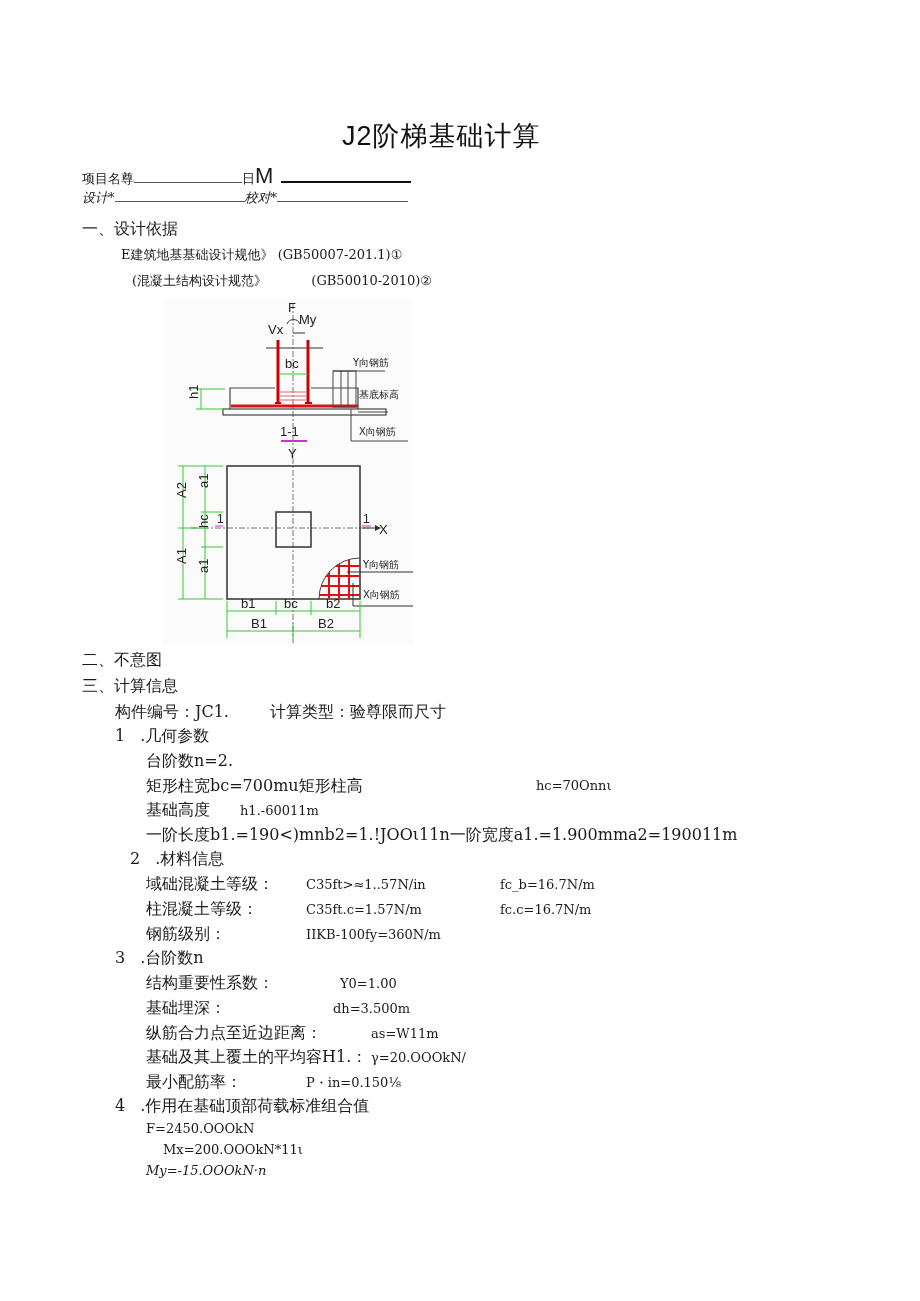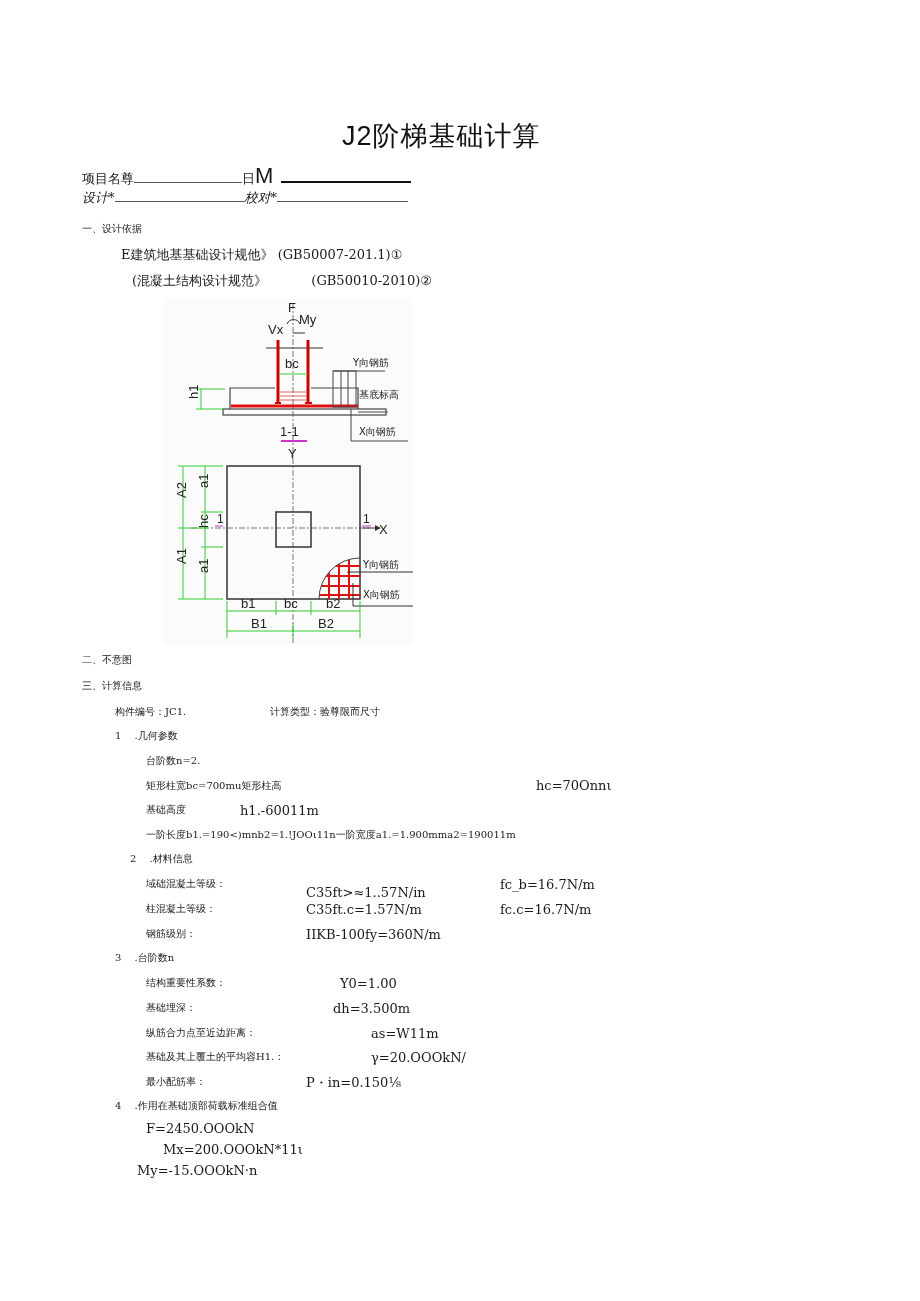--- a/index.html
+++ b/index.html
@@ -6,21 +6,21 @@
     body {
       width: 920px; height: 1301px; position: relative; overflow: hidden;
       font-family: "DejaVu Serif", "Liberation Serif", serif;
       color: #1a1a1a;
     }
     .abs { position: absolute; white-space: nowrap; }
     .title {
       left: 342px; top: 118px; font-size: 27px; letter-spacing: 1px;
       font-family: "Liberation Sans", "DejaVu Sans", sans-serif; color: #111;
     }
-    .t14 { font-size: 10px; line-height: 18px; }
+    .t14 { font-size: 16px; line-height: 18px; }
     .t13 { font-size: 13px; line-height: 18px; }
     .uline { display: inline-block; border-bottom: 1px solid #555; height: 13px; vertical-align: baseline; }
     .uline.thick { border-bottom: 2px solid #111; }
     .bigM { font-family: "Liberation Sans", sans-serif; font-size: 22px; }
     .diagram { position: absolute; left: 163px; top: 298px; width: 250px; height: 347px; }
   </style>
 </head>
 <body>
 
 <div class="abs title">J2阶梯基础计算</div>
@@ -171,21 +171,21 @@
 <div class="abs t13" style="left:536px; top:777px;">hc=70Onnι</div>
 <div class="abs t14" style="left:146px; top:801px;">基础高度</div>
 <div class="abs t13" style="left:240px; top:802px;">h1.-60011m</div>
 <div class="abs t14" style="left:146px; top:826px;">一阶长度b1.=190&lt;)mnb2=1.!JOOι11n一阶宽度a1.=1.900mma2=190011m</div>
 
 <div class="abs t14" style="left:130px; top:850px;">
   <span>2</span>
   <span style="display:inline-block;width:10px;"></span><span>.材料信息</span>
 </div>
 <div class="abs t14" style="left:146px; top:875px;">域础混凝土等级：</div>
-<div class="abs t13" style="left:306px; top:876px;margin-top:8px;">C35ft&gt;≈1..57N/in</div>
+<div class="abs t13" style="left:306px; top:876px;">C35ft&gt;≈1..57N/in</div>
 <div class="abs t13" style="left:500px; top:876px;">fc_b=16.7N/m</div>
 <div class="abs t14" style="left:146px; top:900px;">柱混凝土等级：</div>
 <div class="abs t13" style="left:306px; top:901px;">C35ft.c=1.57N/m</div>
 <div class="abs t13" style="left:500px; top:901px;">fc.c=16.7N/m</div>
 <div class="abs t14" style="left:146px; top:925px;">钢筋级别：</div>
 <div class="abs t13" style="left:306px; top:926px;">IIKB-100fy=360N/m</div>
 
 <div class="abs t14" style="left:115px; top:949px;">
   <span>3</span>
   <span style="display:inline-block;width:10px;"></span><span>.台阶数n</span>
@@ -200,13 +200,13 @@
 <div class="abs t13" style="left:371px; top:1049px;">γ=20.OOOkN/</div>
 <div class="abs t14" style="left:146px; top:1073px;">最小配筋率：</div>
 <div class="abs t13" style="left:306px; top:1074px;">P・in=0.150⅛</div>
 
 <div class="abs t14" style="left:115px; top:1097px;">
   <span>4</span>
   <span style="display:inline-block;width:10px;"></span><span>.作用在基础顶部荷载标准组合值</span>
 </div>
 <div class="abs t13" style="left:146px; top:1120px;">F=2450.OOOkN</div>
 <div class="abs t13" style="left:139px; top:1141px;margin-left:24px;">Mx=200.OOOkN*11ι</div>
-<div class="abs t13" style="left:137px; top:1162px;">My=-15.OOOkN·n</div>
+<div class="abs t13" style="left:146px; top:1162px;font-style:italic;">My=-15.OOOkN·n</div>
 
 </body></html>

